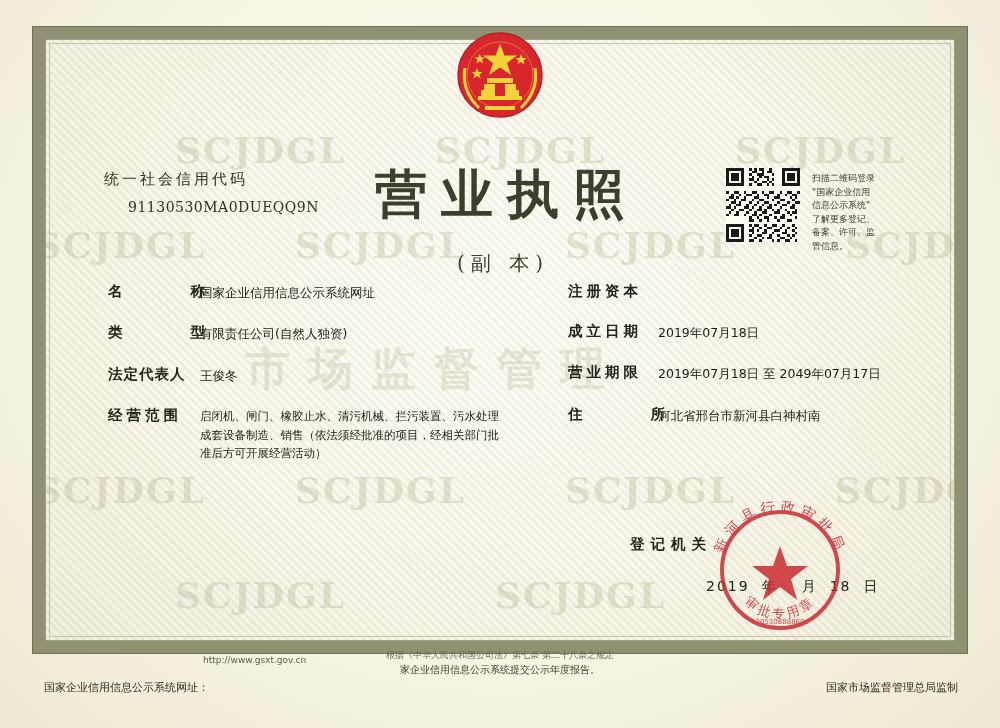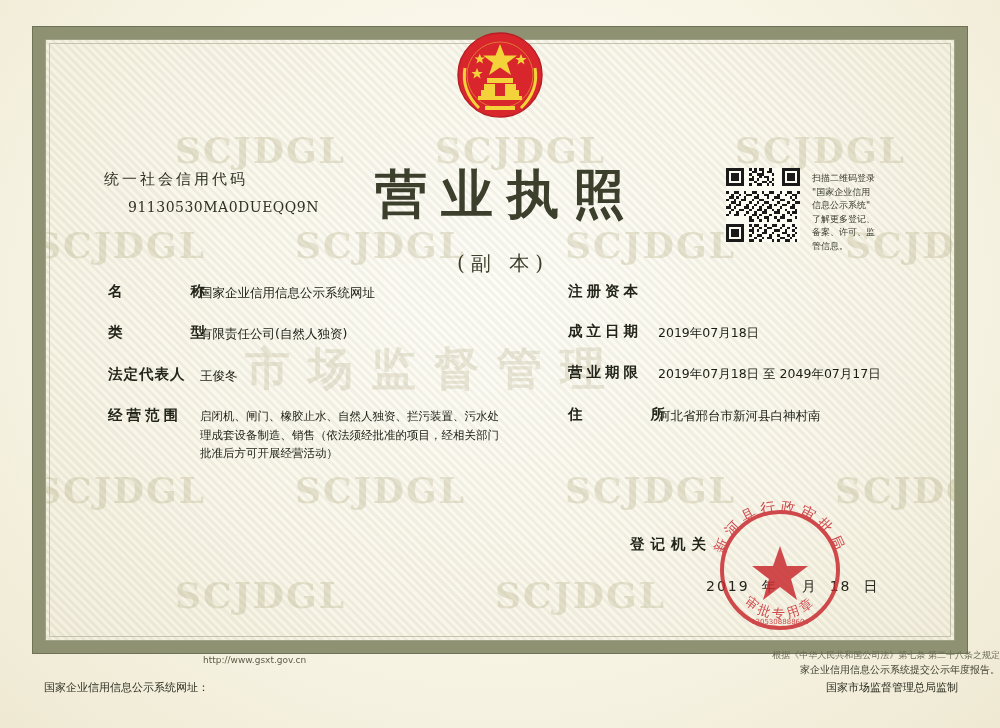--- a/index.html
+++ b/index.html
@@ -208,21 +208,21 @@
     left: 700px; top: 490px;
     width: 160px; height: 160px;
     opacity: 0.82;
   }
 
   
   .bottom-center {
     position: absolute;
     left: 0; top: 648px;
     width: 1000px;
-    text-align: right;
+    text-align: center;
     font-size: 9px;
     color: #6b6d55;
     line-height: 1.6;
   }
   .bottom-center .l2 { color: #3b3d2c; font-size: 10px; }
   .bottom-left {
     position: absolute;
     left: 44px; top: 680px;
     font-size: 11px;
     color: #2b2d20;
@@ -491,21 +491,21 @@
     <div class="row">
       <div class="lbl lbl-4">类　　型</div>
       <div class="val">有限责任公司(自然人独资)</div>
     </div>
     <div class="row">
       <div class="lbl" style="width:92px;letter-spacing:1px;">法定代表人</div>
       <div class="val">王俊冬</div>
     </div>
     <div class="row">
       <div class="lbl" style="width:92px;letter-spacing:4px;">经营范围</div>
-      <div class="val val-small" style="max-width:300px;">启闭机、闸门、橡胶止水、自然人独资、拦污装置、污水处理成套设备制造、销售（依法须经批准的项目，经相关部门批准后方可开展经营活动）</div>
+      <div class="val val-small" style="max-width:300px;">启闭机、闸门、橡胶止水、清污机械、拦污装置、污水处理成套设备制造、销售（依法须经批准的项目，经相关部门批准后方可开展经营活动）</div>
     </div>
   </div>
 
   <div class="fields-right">
     <div class="row">
       <div class="lbl" style="width:90px;letter-spacing:4px;">注册资本</div>
     </div>
     <div class="row">
       <div class="lbl" style="width:90px;letter-spacing:4px;">成立日期</div>
       <div class="val">2019年07月18日</div>

